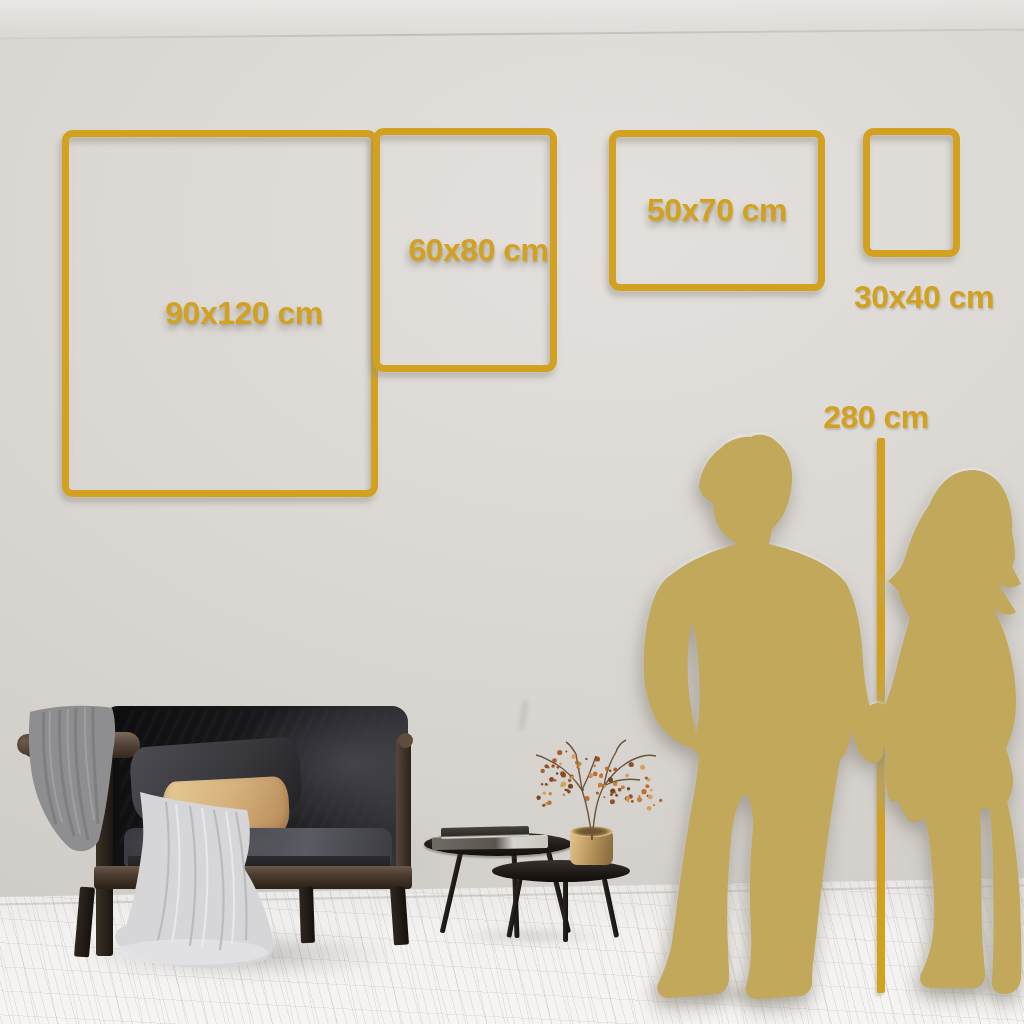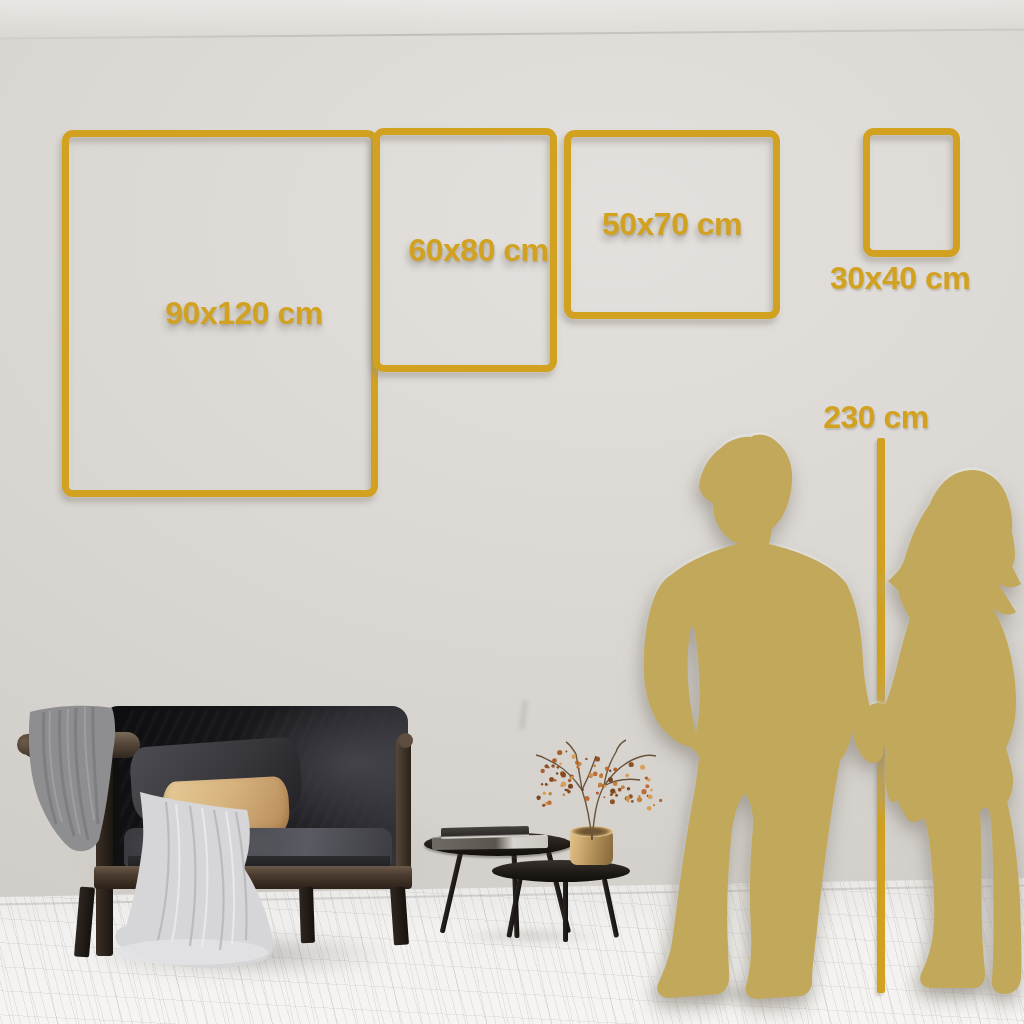--- a/index.html
+++ b/index.html
@@ -32,25 +32,25 @@
       linear-gradient(180deg,#e9e7e5 0%,#f2f1ef 35%,#f6f5f4 100%);}
   .floor-edge{left:-6px;top:894px;width:1036px;height:2px;
     background:rgba(160,156,151,.35);transform:rotate(-1.05deg);filter:blur(.5px);}
 
   
   .frame{border:7px solid var(--gold);border-radius:11px;background:transparent;
     display:flex;align-items:center;justify-content:center;
     filter:drop-shadow(-2px 5px 3px rgba(118,110,96,.45)) drop-shadow(1px 1px 1px rgba(255,255,255,.4));}
   .frame-90{left:62px;top:130px;width:316px;height:367px;padding-left:48px;}
   .frame-60{left:373px;top:128px;width:184px;height:244px;padding-left:27px;}
-  .frame-50{left:564px;top:130px;width:216px;height:189px;}
+  .frame-50{left:609px;top:130px;width:216px;height:161px;}
   .frame-30{left:863px;top:128px;width:97px;height:129px;}
   .size-label{position:static;color:var(--gold);font-weight:700;font-size:32px;letter-spacing:-.5px;
     text-shadow:1px 2px 2px rgba(130,120,100,.35);white-space:nowrap;}
-  .label-30{left:830px;top:260px;width:164px;text-align:left;position:absolute;}
+  .label-30{left:830px;top:279px;width:164px;text-align:right;position:absolute;}
   .label-180{left:794px;top:399px;width:164px;text-align:center;position:absolute;}
 
   
   .height-line{left:877px;top:438px;width:8px;height:555px;background:var(--gold);
     border-radius:2px;z-index:3;
     box-shadow:-2px 3px 3px rgba(130,120,100,.3);}
 
   
   .figures{left:600px;top:420px;width:424px;height:600px;z-index:4;
     filter:drop-shadow(0 10px 9px rgba(118,110,96,.40)) drop-shadow(-7px 5px 6px rgba(140,134,124,.30)) drop-shadow(-1px -2px 1px rgba(255,255,255,.55));}
@@ -145,21 +145,21 @@
   </div>
   <div class="frame frame-60">
     <span class="size-label">60x80 cm</span>
   </div>
   <div class="frame frame-50">
     <span class="size-label">50x70 cm</span>
   </div>
   <div class="frame frame-30"></div>
   <div class="size-label label-30">30x40 cm</div>
 
-  <div class="size-label label-180">230 cm</div>
+  <div class="size-label label-180">280 cm</div>
   <div class="height-line"></div>
 
   <div class="fig-shadow shadow-man"></div>
   <div class="fig-shadow shadow-woman"></div>
 
   <svg class="figures" viewBox="600 420 424 600" width="424" height="600">
     <path fill="var(--sil)" fill-rule="evenodd" d="
       M739 544 C724 538 713 524 713 503 C706 500 699 493 699 485 C701 471 709 456 721 448
       C729 440 741 436 751 437 C759 432 770 435 777 442 C788 451 793 465 792 481
       C791 501 784 518 772 529 L769 544 C799 551 832 564 846 583 C856 601 862 631 863 661

